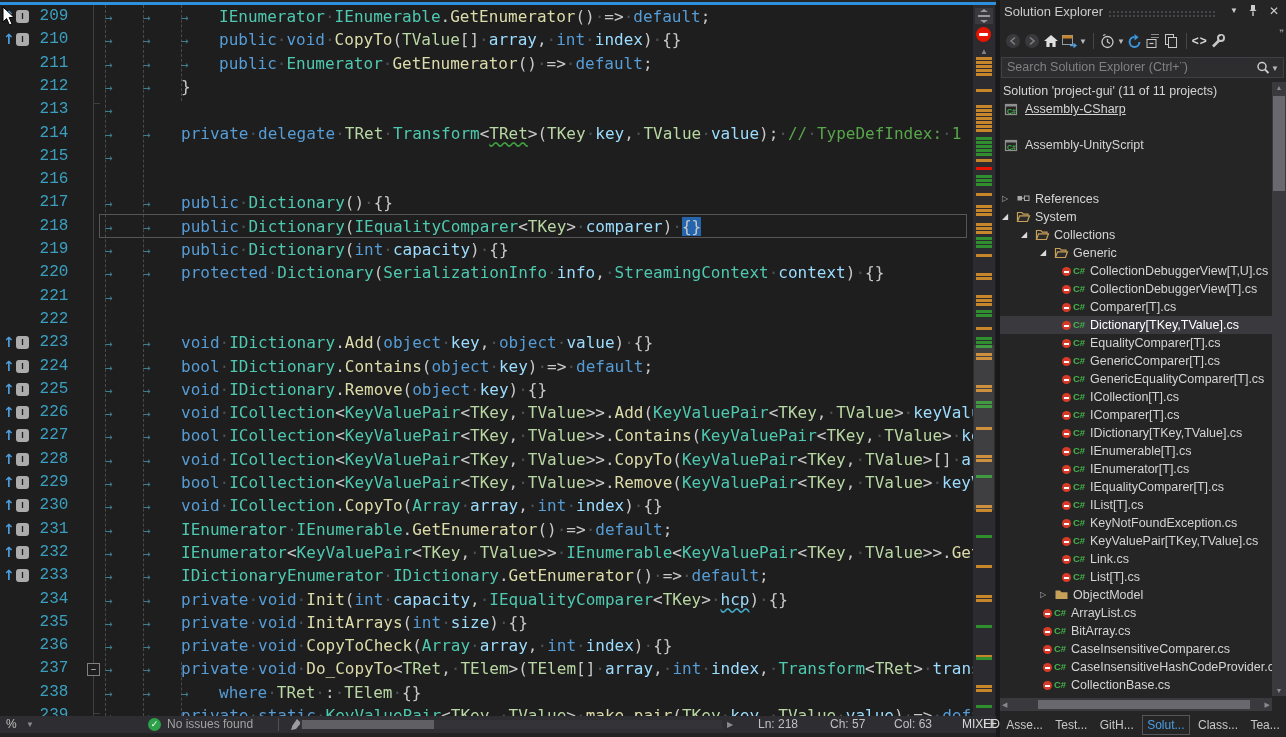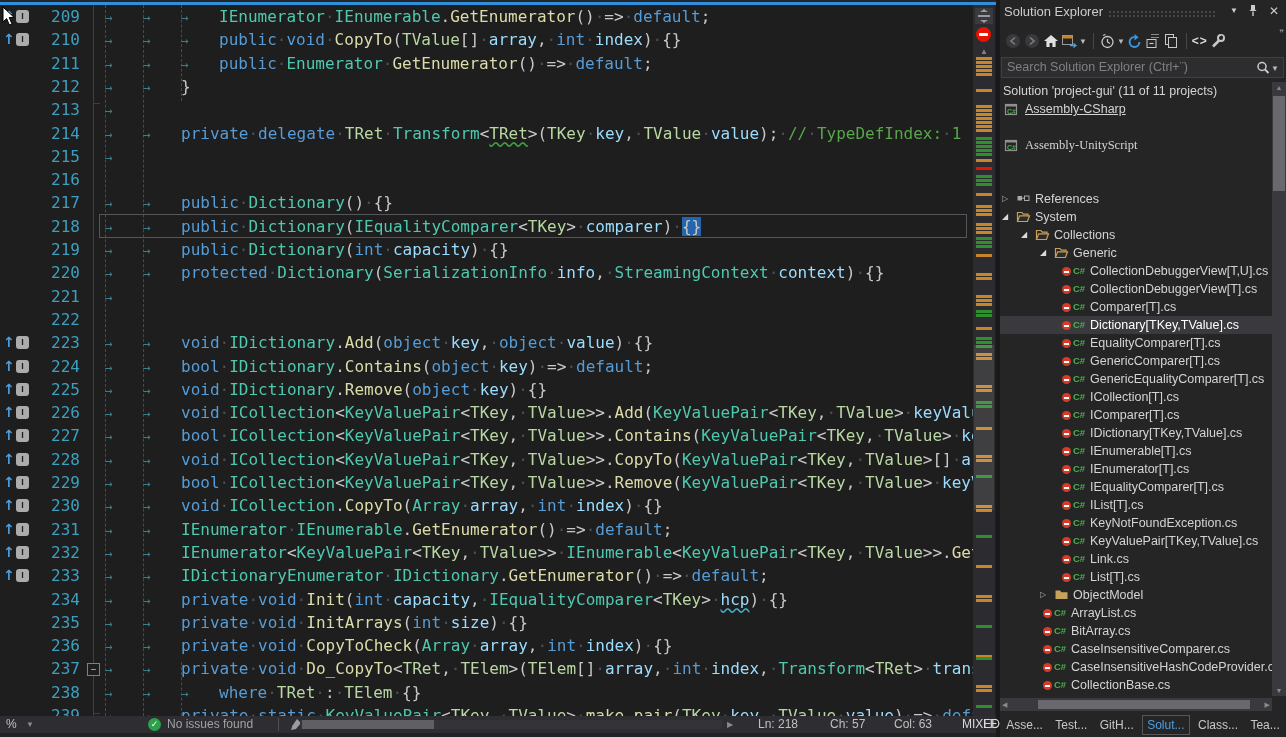--- a/index.html
+++ b/index.html
@@ -10,21 +10,21 @@
   #editor-topstrip{position:absolute;left:0;top:0;width:996px;height:2px;background:#252526;}
   #editor-topline{position:absolute;left:0;top:2px;width:996px;height:3px;background:#2E8FDF;}
   #code-area{position:absolute;left:0;top:5px;width:973px;height:711px;overflow:hidden;
              font-family:"DejaVu Sans Mono",monospace;font-size:16px;}
   .guide{position:absolute;width:0;border-left:1px dashed #4A4A4A;}
   #outline-vline{position:absolute;left:93px;top:0;width:0;height:711px;border-left:1px solid #3F3F3F;}
   .outline-tick{position:absolute;left:93px;width:7px;height:0;border-top:1px solid #3F3F3F;}
   .code-row{position:absolute;left:0;width:973px;height:23px;line-height:23px;white-space:pre;}
   .code-row.current::after{content:"";position:absolute;left:99px;right:6px;top:-1px;bottom:0;
         border:1px solid #56565A;pointer-events:none;}
-  .line-num{position:absolute;left:28px;width:52px;text-align:right;color:#3BA0C0;}
+  .line-num{position:absolute;left:28px;width:52px;text-align:center;color:#3BA0C0;font-family:Liberation Mono, monospace;}
   .g-up{position:absolute;left:3px;top:0;color:#4D9FE0;font-weight:bold;font-size:14px;font-family:"DejaVu Sans",sans-serif;}
   .g-box{position:absolute;left:16px;top:5px;width:13px;height:13px;background:#ACACAC;border-radius:3px;
          color:#1E1E1E;font-size:9px;font-weight:bold;line-height:13px;text-align:center;
          font-family:"Liberation Sans",sans-serif;}
   .collapse-box{position:absolute;left:87px;top:6px;width:11px;height:11px;background:#1E1E1E;border:1px solid #808080;
          color:#C8C8C8;font-size:9px;line-height:10px;text-align:center;z-index:3;}
   .code-text{position:absolute;left:105px;top:0;}
   .tab{display:inline-block;width:38px;color:#3E7C8E;font-size:13px;}
   .sp{color:#4A5158;}
   .k{color:#569CD6;} .t{color:#4EC9B0;} .g{color:#B8D7A3;} .m{color:#DCDCAA;}
@@ -363,21 +363,21 @@
           <span class="tr-el" style="left: 25px; text-decoration: underline;">Assembly-CSharp</span>
         </div>
         <div class="tree-row" style="top: 54px;">
           <span class="tr-el" style="left: 4px; top: 2px;">
             <svg width="15" height="15">
               <rect x="1.5" y="2.5" width="11" height="10" fill="none" stroke="#909090" stroke-width="1.2"></rect>
               <rect x="1.5" y="2.5" width="11" height="2" fill="#909090"></rect>
               <text x="3" y="11.5" font-size="7" font-weight="bold" fill="#44B449" font-family="Liberation Sans, sans-serif">C#</text>
             </svg>
           </span>
-          <span class="tr-el" style="left: 25px; font-family: Liberation Serif, serif;">Assembly-UnityScript</span>
+          <span class="tr-el" style="left: 25px;">Assembly-UnityScript</span>
         </div>
         <div class="tree-row" style="top: 108px;">
           <span class="tr-el exp-c" style="left: 2px;">▷</span>
           <span class="tr-el" style="left: 16px; top: 1px;">
             <svg width="15" height="15">
               <rect x="1.5" y="5" width="4.5" height="4.5" fill="#A8A8A8"></rect>
               <rect x="8.5" y="5" width="4.5" height="4.5" fill="none" stroke="#A8A8A8"></rect>
               <line x1="6" y1="7.2" x2="8.5" y2="7.2" stroke="#A8A8A8"></line>
             </svg>
           </span>

